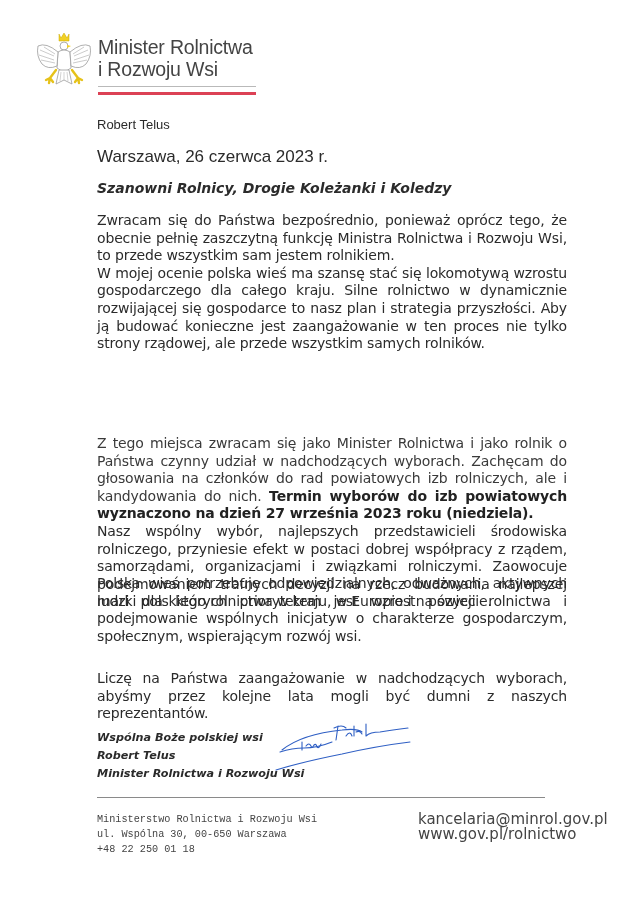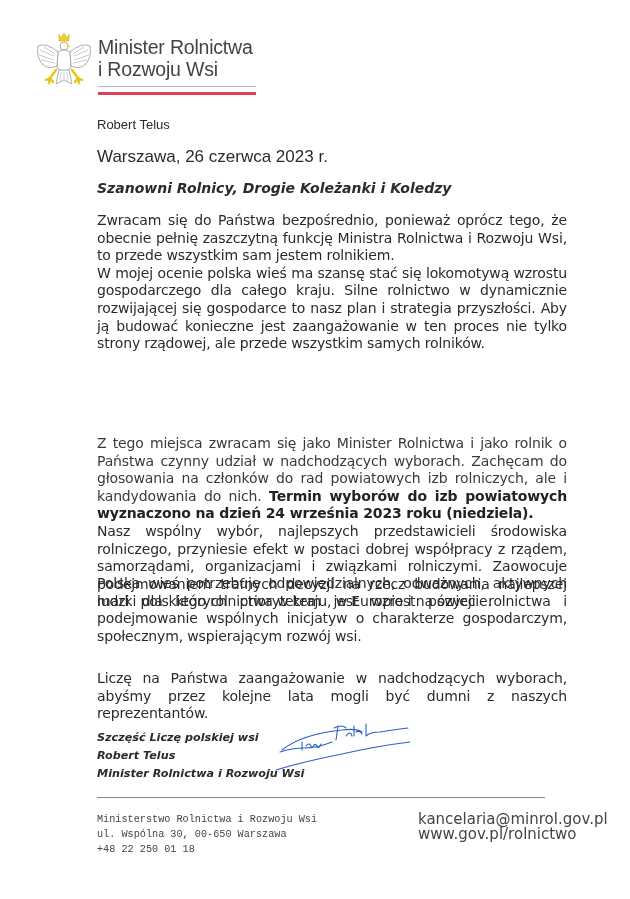--- a/index.html
+++ b/index.html
@@ -79,34 +79,34 @@
   <div class="text sans date">Warszawa, 26 czerwca  2023 r.</div>
   <div class="text salutation" style="font-family:'DejaVu Sans',sans-serif;font-size:14px;">Szanowni Rolnicy, Drogie Koleżanki i Koledzy</div>
 
   <div class="text para p1">
     <p>Zwracam się do Państwa bezpośrednio, ponieważ oprócz tego, że obecnie pełnię zaszczytną funkcję Ministra Rolnictwa i Rozwoju Wsi, to przede wszystkim sam jestem rolnikiem.</p>
     <p>W mojej ocenie polska wieś ma szansę stać się lokomotywą wzrostu gospodarczego dla całego kraju. Silne rolnictwo w dynamicznie rozwijającej się gospodarce to nasz plan i strategia przyszłości. Aby ją budować konieczne jest zaangażowanie w ten proces nie tylko strony rządowej, ale przede wszystkim samych rolników.</p>
   </div>
 
 
   <div class="text para p3">
-    <p><span>Z tego miejsca zwracam się jako Minister Rolnictwa i jako rolnik o Państwa czynny udział  w nadchodzących wyborach. Zachęcam do głosowania na członków do rad powiatowych izb rolniczych, ale i kandydowania do nich. </span><span class="bold">Termin wyborów do izb powiatowych wyznaczono na dzień 24 września 2023 roku (niedziela).</span></p>
+    <p><span>Z tego miejsca zwracam się jako Minister Rolnictwa i jako rolnik o Państwa czynny udział  w nadchodzących wyborach. Zachęcam do głosowania na członków do rad powiatowych izb rolniczych, ale i kandydowania do nich. </span><span class="bold">Termin wyborów do izb powiatowych wyznaczono na dzień 27 września 2023 roku (niedziela).</span></p>
     <p style="color:#2b2b2b">Nasz wspólny wybór, najlepszych przedstawicieli środowiska rolniczego, przyniesie efekt w postaci dobrej współpracy z rządem, samorządami, organizacjami i związkami rolniczymi. Zaowocuje podejmowaniem trafnych decyzji na rzecz budowania najlepszej marki polskiego rolnictwa w kraju, w Europie i na świecie.</p>
   </div>
 
   <div class="text para p4">
     <p>Polska wieś potrzebuje odpowiedzialnych, odważnych, aktywnych ludzi dla których priorytetem jest wzrost pozycji rolnictwa i podejmowanie wspólnych inicjatyw o charakterze gospodarczym, społecznym, wspierającym rozwój wsi.</p>
   </div>
 
   <div class="text para p5">
     <p>Liczę na Państwa zaangażowanie w nadchodzących wyborach, abyśmy przez kolejne lata mogli być dumni z naszych reprezentantów.</p>
   </div>
 
   <div class="closing">
-    <div>Szczęść Liczę polskiej wsi</div>
+    <div>Wspólna Boże polskiej wsi</div>
     <div>Robert Telus</div>
     <div>Minister Rolnictwa i Rozwoju Wsi</div>
   </div>
 
   <svg class="signature" viewBox="0 0 150 60">
     <g fill="none" stroke="#2f5fc4" stroke-width="1.1" stroke-linecap="round" stroke-linejoin="round">
       <path d="M20 38 Q40 22 80 18 Q95 16 100 20"></path>
       <path d="M18 40 Q30 36 42 36 Q55 36 70 30"></path>
       <path d="M40 30 L40 38"></path>
       <path d="M44 34 Q47 30 49 34 Q50 37 52 33 Q54 31 55 35 Q57 37 59 32"></path>

